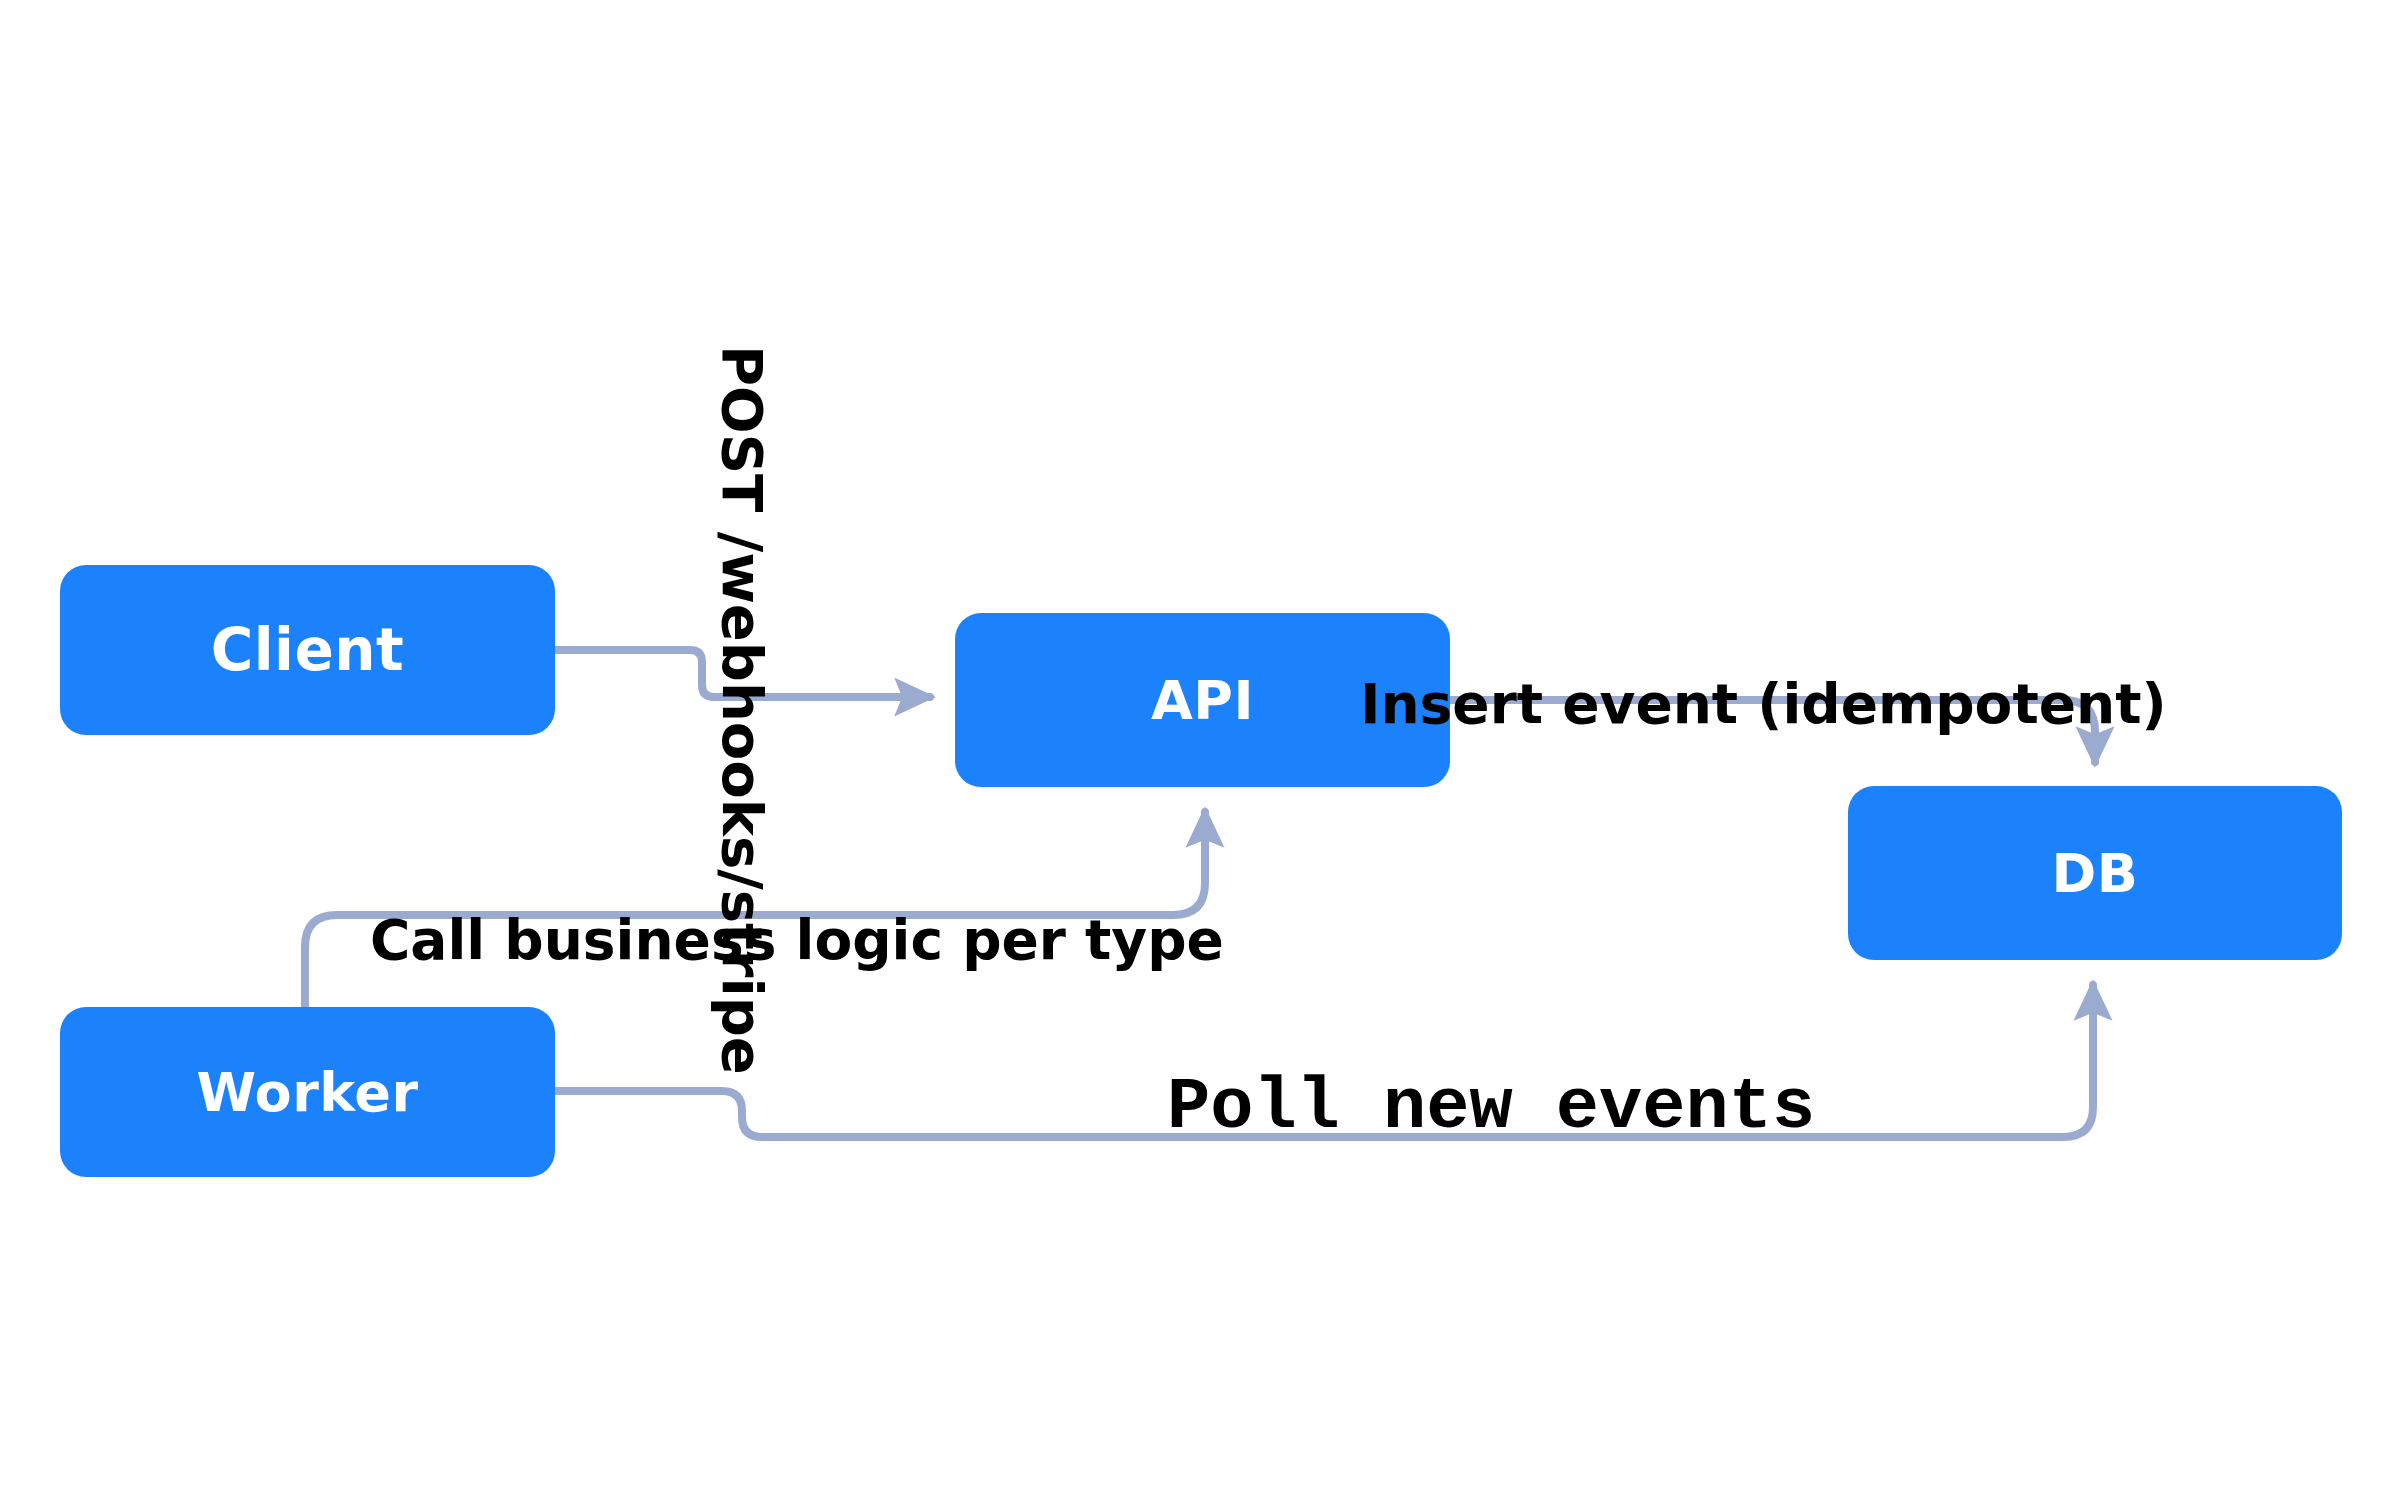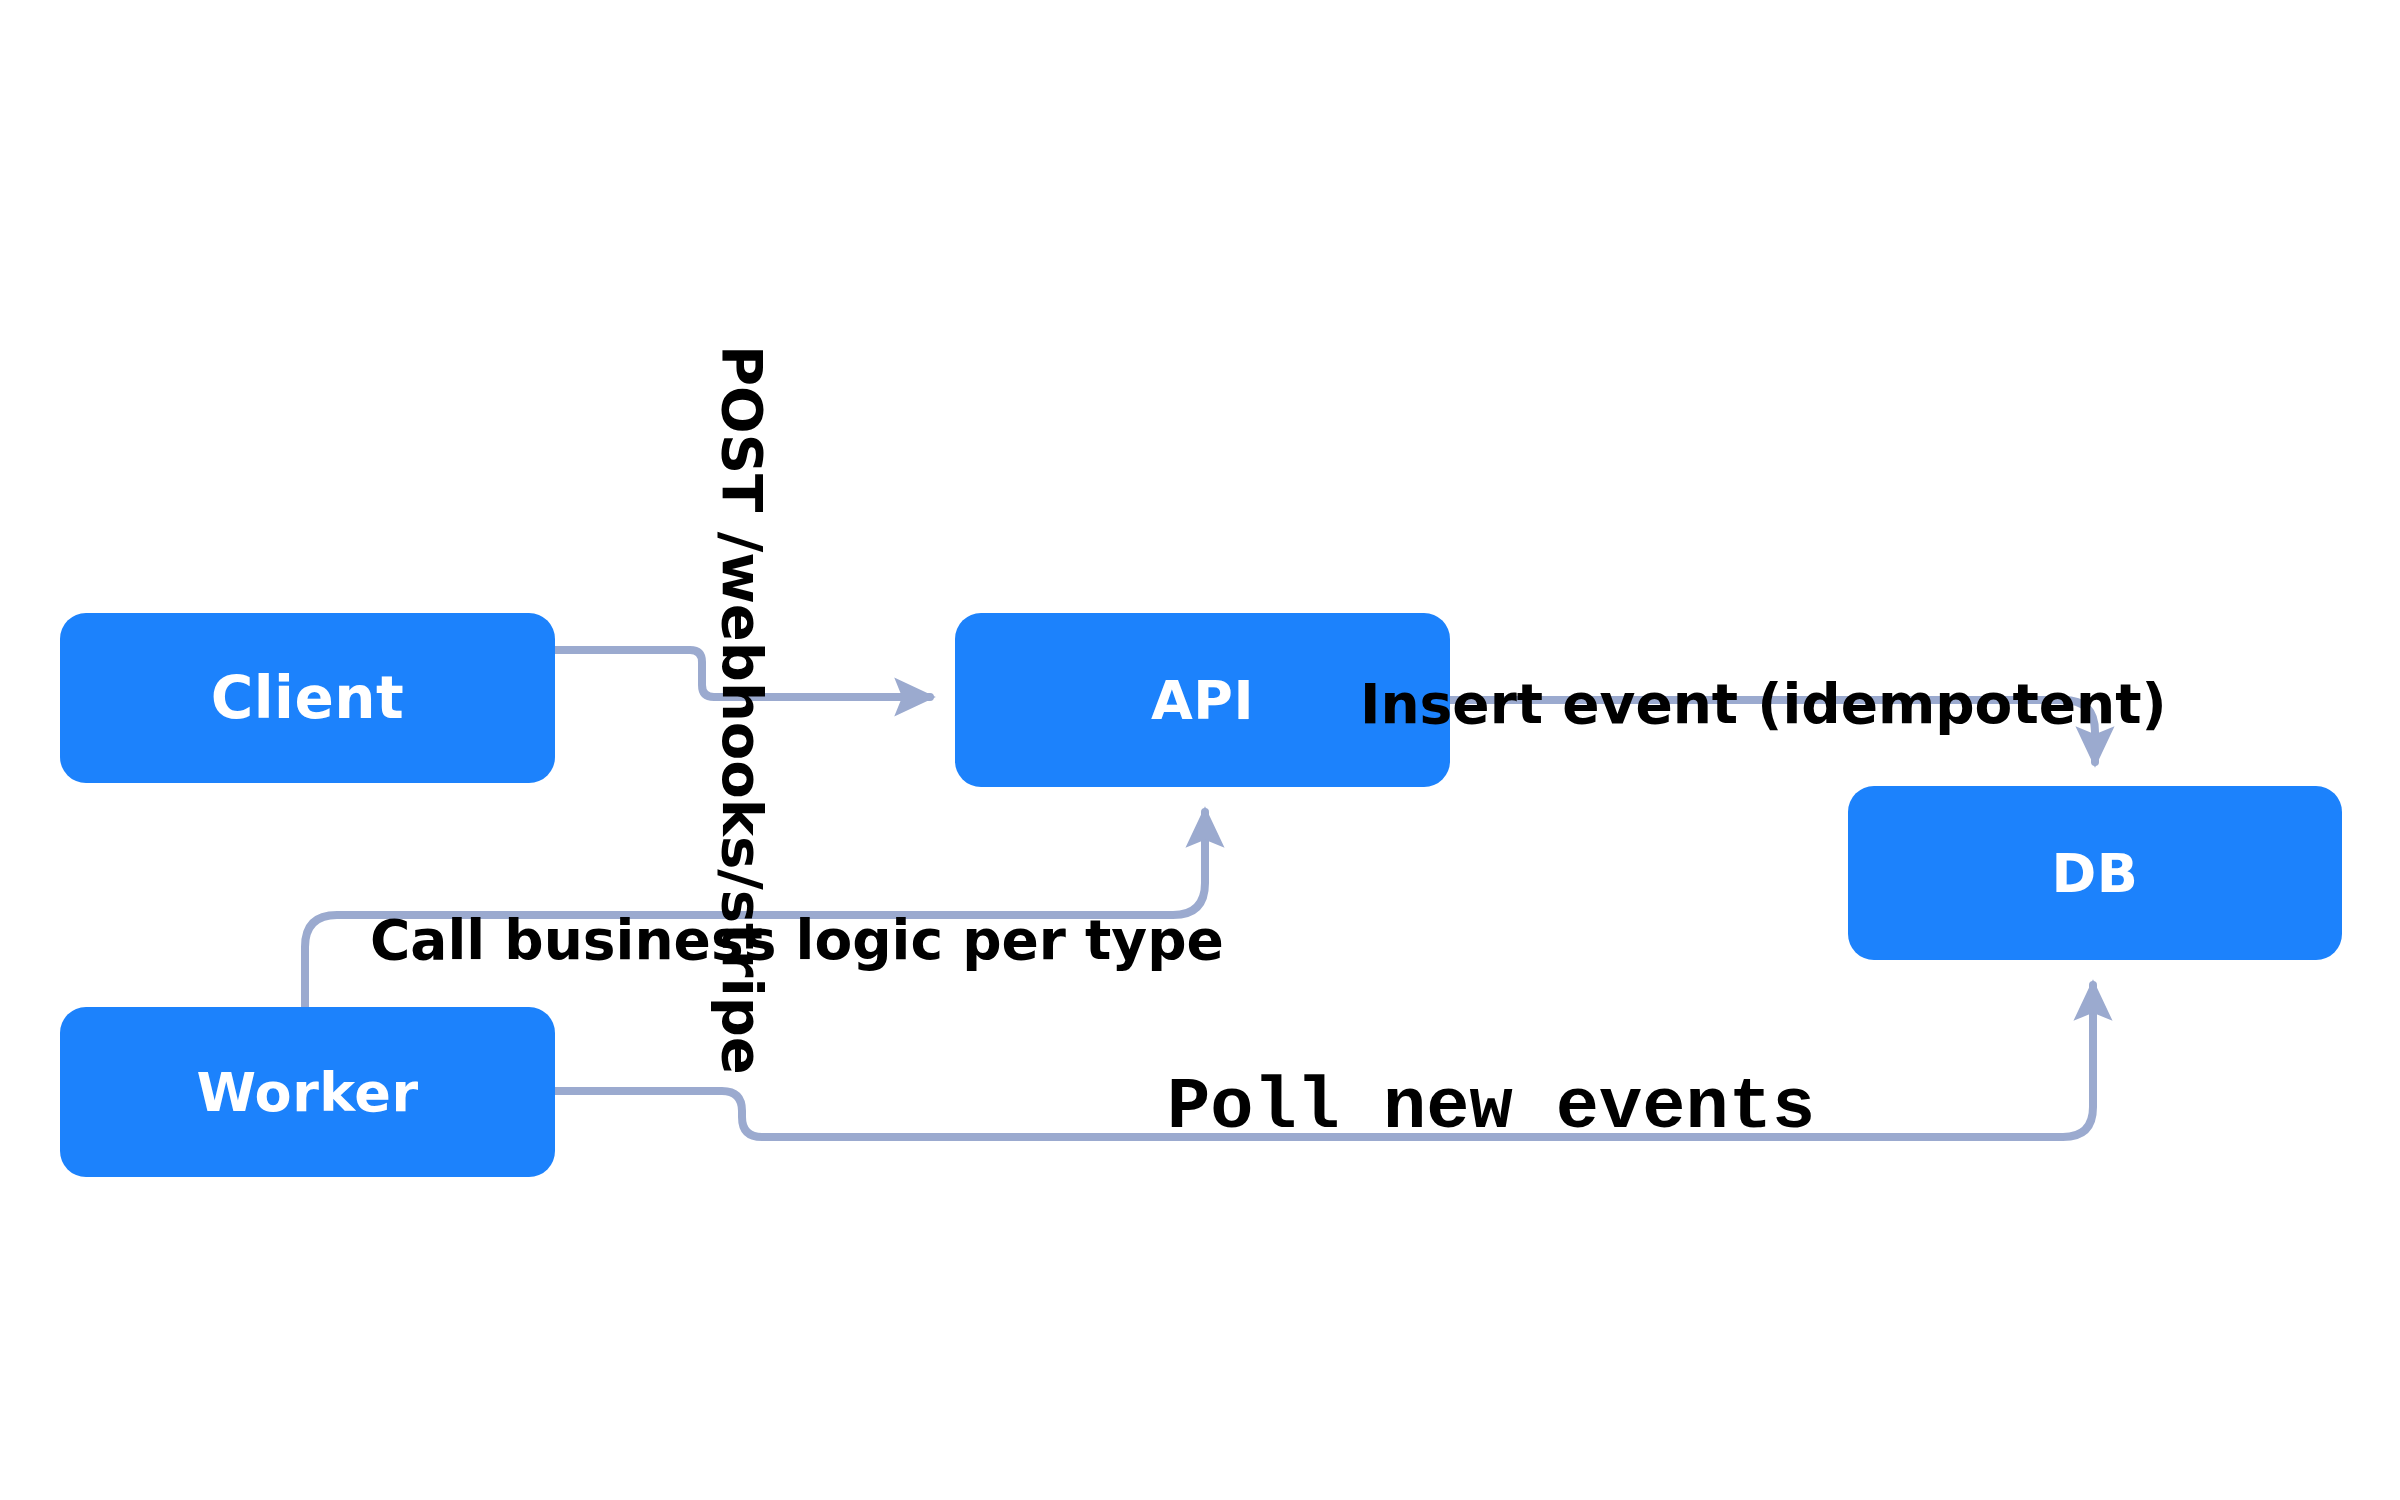--- a/index.html
+++ b/index.html
@@ -2,21 +2,21 @@
 <html><head>
 <meta charset="utf-8">
 <style>
   html,body{margin:0;padding:0;background:#ffffff;}
   body{font-family:"DejaVu Sans","Liberation Sans",sans-serif;}
   #stage{position:relative;width:2400px;height:1500px;background:#ffffff;overflow:hidden;}
   #wires{position:absolute;left:0;top:0;width:2400px;height:1500px;}
   .node{position:absolute;display:flex;align-items:center;justify-content:center;
         background:#1c82fc;border-radius:26px;color:#ffffff;font-weight:bold;
         font-family:"DejaVu Sans","Liberation Sans",sans-serif;letter-spacing:.5px;}
-  #node-client{left:60px;top:565px;width:495px;height:170px;font-size:58px;margin-top:48px;}
+  #node-client{left:60px;top:565px;width:495px;height:170px;font-size:58px;}
   #node-api{left:955px;top:613px;width:495px;height:174px;font-size:54px;}
   #node-db{left:1848px;top:786px;width:494px;height:174px;font-size:54px;align-items:center;}
   #node-worker{left:60px;top:1007px;width:495px;height:170px;font-size:54px;}
   .edge-label{position:absolute;color:#000000;font-weight:bold;
         font-family:"DejaVu Sans","Liberation Sans",sans-serif;white-space:nowrap;}
   #label-post{left:735px;top:345px;font-size:56px;transform-origin:0 0;
         transform:rotate(90deg) translateY(-0.72em);}
   #label-insert{left:1360px;top:672px;font-size:55px;}
   #label-call{left:370px;top:908px;font-size:55px;}
   #label-poll{left:1167px;top:1067px;font-size:72px;font-family:Liberation Mono, monospace;}

